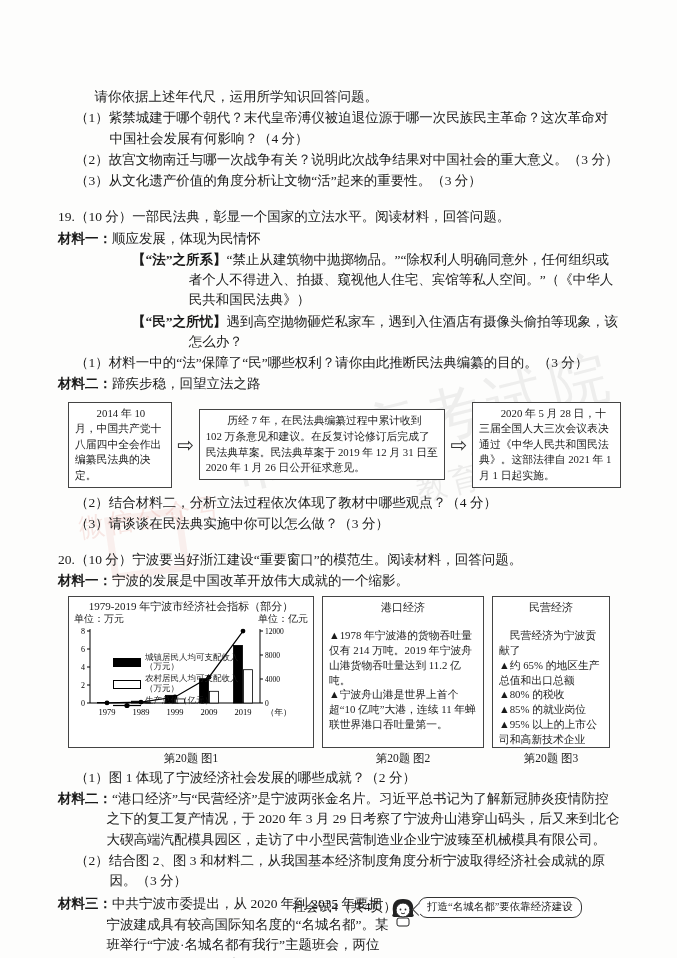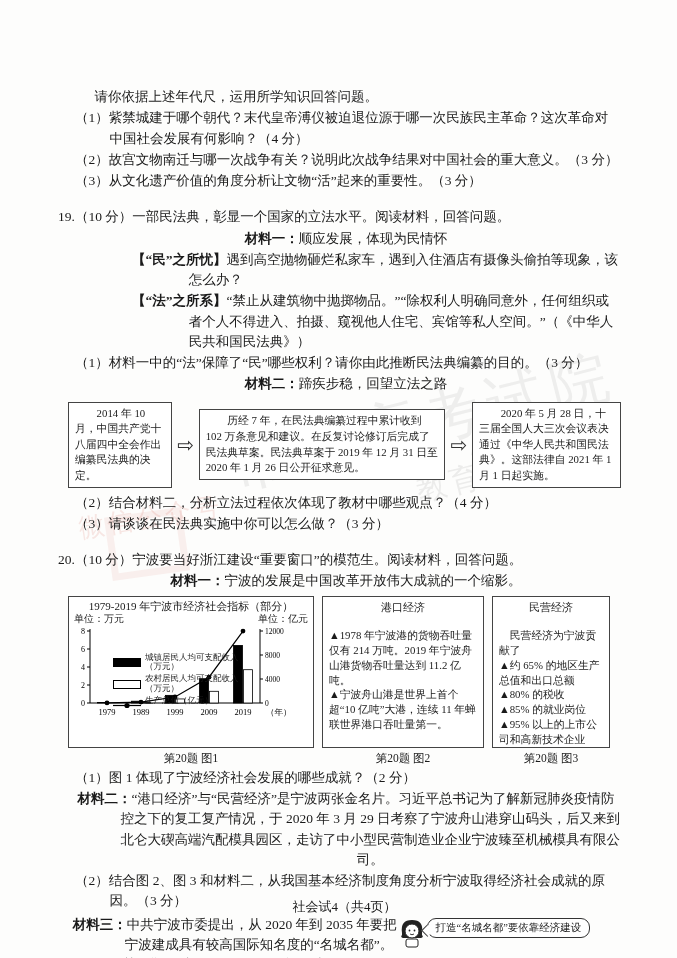--- a/index.html
+++ b/index.html
@@ -14,21 +14,21 @@
     font-size: 13.5px;
     line-height: 1.5;
     color: #1a1a1a;
   }
   .content { position: relative; padding: 86px 56px 0 58px; z-index: 2; }
 
   p { margin: 1px 0; }
   .lead { text-indent: 2.4em; margin-left: 4px; }
   .qline { margin-left: 17px; padding-left: 2.55em; text-indent: -2.55em; }
   .stem { margin-top: 16px; }
-  .mat { margin-left: 13px; padding-left: 3.6em; text-indent: -3.6em; text-align: center; }
+  .mat { margin-left: 0; padding-left: 3.6em; text-indent: -3.6em; }
   .mat b, .qline b { font-weight: bold; }
   .bracket { margin-left: 74px; padding-left: 4.2em; text-indent: -4.2em; }
   .kai { font-style: normal; }
 
   
   .flowrow { display:flex; align-items:center; gap:5px; margin:7px 0 5px 10px; }
   .fbox { border:1px solid #444; padding:3px 6px; font-size:10.8px; line-height:1.45;
           text-indent:2em; background:#fff; }
   .fbox1 { width:106px; }
   .fbox2 { width:252px; }
@@ -100,22 +100,22 @@
 
   <div class="content">
 
     <p class="lead">请你依据上述年代尺，运用所学知识回答问题。</p>
     <p class="qline">（1）紫禁城建于哪个朝代？末代皇帝溥仪被迫退位源于哪一次民族民主革命？这次革命对中国社会发展有何影响？（4 分）</p>
     <p class="qline">（2）故宫文物南迁与哪一次战争有关？说明此次战争结果对中国社会的重大意义。（3 分）</p>
     <p class="qline">（3）从文化遗产价值的角度分析让文物“活”起来的重要性。（3 分）</p>
 
     <p class="stem">19.（10 分）一部民法典，彰显一个国家的立法水平。阅读材料，回答问题。</p>
     <p class="mat"><b>材料一：</b><span class="kai">顺应发展，体现为民情怀</span></p>
+    <p class="bracket"><b>【“法”之所系】</b><span class="kai">“禁止从建筑物中抛掷物品。”“除权利人明确同意外，任何组织或者个人不得进入、拍摄、窥视他人住宅、宾馆等私人空间。”（《中华人民共和国民法典》）</span></p>
     <p class="bracket"><b>【“民”之所忧】</b><span class="kai">遇到高空抛物砸烂私家车，遇到入住酒店有摄像头偷拍等现象，该怎么办？</span></p>
-    <p class="bracket"><b>【“法”之所系】</b><span class="kai">“禁止从建筑物中抛掷物品。”“除权利人明确同意外，任何组织或者个人不得进入、拍摄、窥视他人住宅、宾馆等私人空间。”（《中华人民共和国民法典》）</span></p>
     <p class="qline">（1）材料一中的“法”保障了“民”哪些权利？请你由此推断民法典编纂的目的。（3 分）</p>
     <p class="mat"><b>材料二：</b><span class="kai">蹄疾步稳，回望立法之路</span></p>
 
     <div class="flowrow">
       <div class="fbox fbox1">2014 年 10 月，中国共产党十八届四中全会作出编纂民法典的决定。</div>
       <div class="farrow">⇨</div>
       <div class="fbox fbox2">历经 7 年，在民法典编纂过程中累计收到 102 万条意见和建议。在反复讨论修订后完成了民法典草案。民法典草案于 2019 年 12 月 31 日至 2020 年 1 月 26 日公开征求意见。</div>
       <div class="farrow">⇨</div>
       <div class="fbox fbox3">2020 年 5 月 28 日，十三届全国人大三次会议表决通过《中华人民共和国民法典》。这部法律自 2021 年 1 月 1 日起实施。</div>
     </div>

